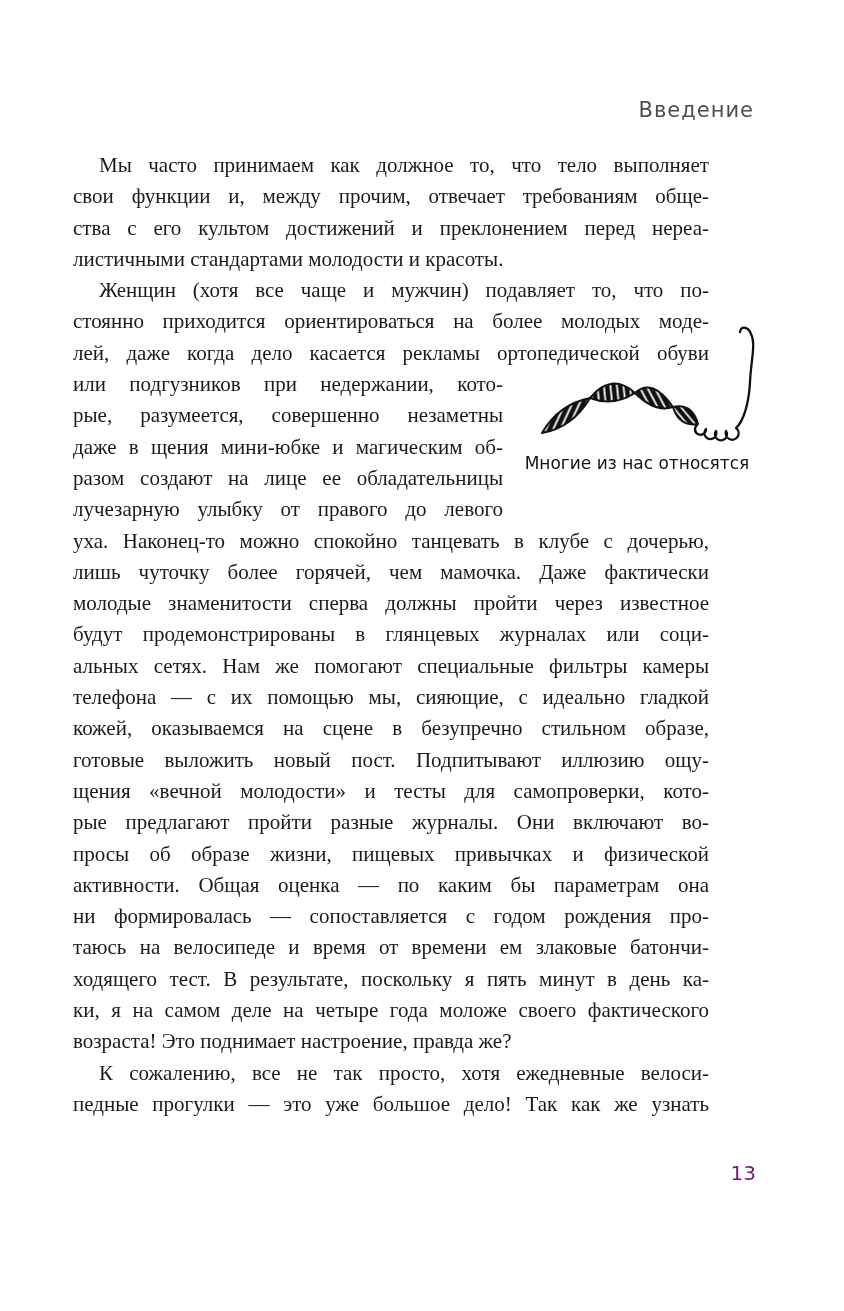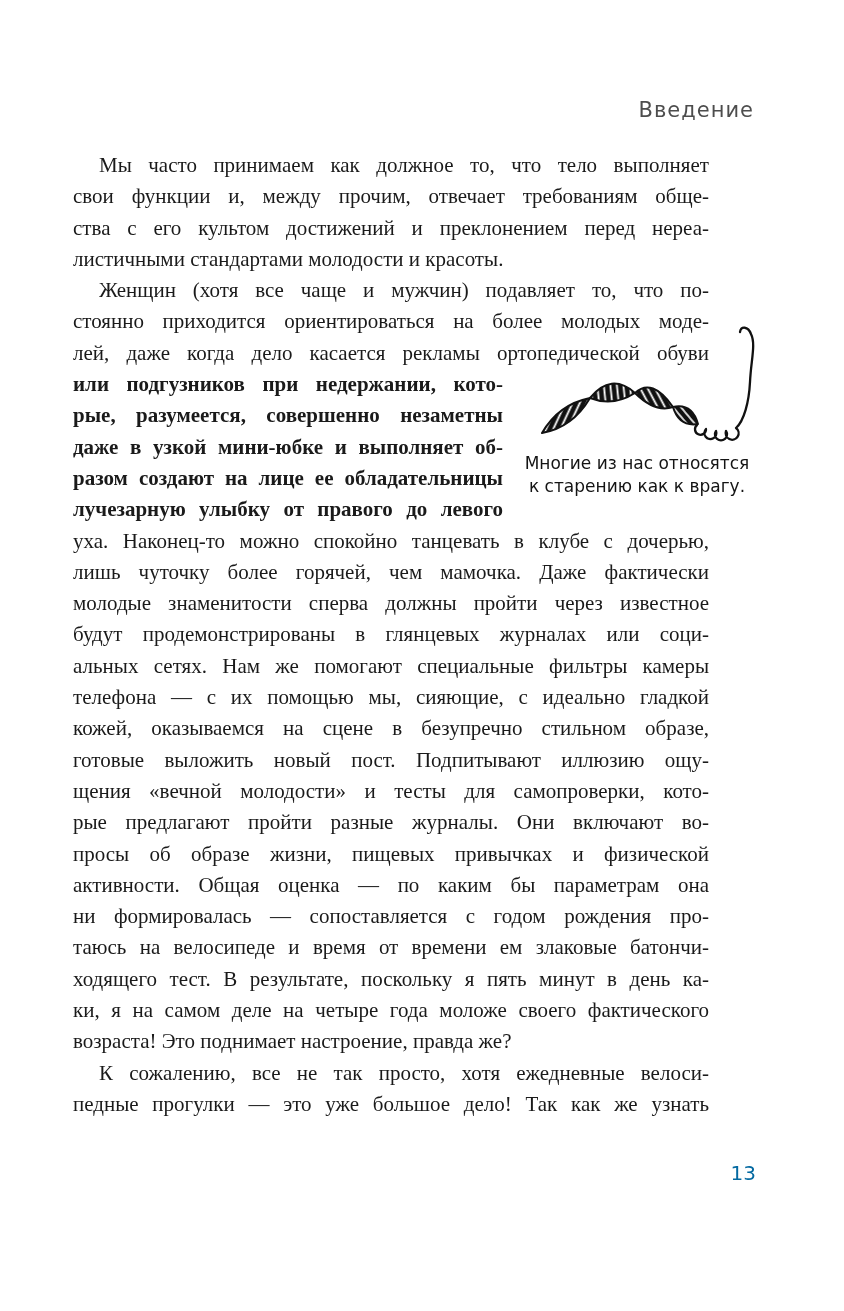--- a/index.html
+++ b/index.html
@@ -36,21 +36,21 @@
   }
   .ln {
     height: 31.3px;
     text-align: justify;
     text-align-last: justify;
     white-space: nowrap;
     overflow: visible;
   }
   .ln.e { text-align-last: left; }   
   .ln.i { padding-left: 26px; }      
-  .ln.s { width: 430px; font-weight: bold; }            
+  .ln.s { width: 430px; }            
 
   
   .figure {
     position: absolute;
     left: 535px;
     top: 322px;
     width: 230px;
     height: 185px;
   }
   .figure svg { position: absolute; left: 0; top: 0; overflow: visible; }
@@ -65,41 +65,41 @@
     line-height: 23px;
     color: #141414;
   }
 
   .page-number {
     position: absolute;
     top: 1161px;
     right: 132px;
     font-family: "DejaVu Sans", sans-serif;
     font-size: 20px;
-    color: #0369a1;
+    color: #701a75;
   }
 </style>
 </head>
 <body>
 
 <div class="page">
 
   <div class="chapter-header">Введение</div>
 
   <div class="textcol">
     <div class="ln i">Мы часто принимаем как должное то, что тело выполняет</div>
     <div class="ln">свои функции и, между прочим, отвечает требованиям обще-</div>
     <div class="ln">ства с его культом достижений и преклонением перед нереа-</div>
     <div class="ln e">листичными стандартами молодости и красоты.</div>
     <div class="ln i">Женщин (хотя все чаще и мужчин) подавляет то, что по-</div>
     <div class="ln">стоянно приходится ориентироваться на более молодых моде-</div>
     <div class="ln">лей, даже когда дело касается рекламы ортопедической обуви</div>
     <div class="ln s">или подгузников при недержании, кото-</div>
     <div class="ln s">рые, разумеется, совершенно незаметны</div>
-    <div class="ln s">даже в узкой мини-юбке и выполняет об-</div>
+    <div class="ln s">даже в щения мини-юбке и магическим об-</div>
     <div class="ln s">разом создают на лице ее обладательницы</div>
     <div class="ln s">лучезарную улыбку от правого до левого</div>
     <div class="ln">уха. Наконец-то можно спокойно танцевать в клубе с дочерью,</div>
     <div class="ln">лишь чуточку более горячей, чем мамочка. Даже фактически</div>
     <div class="ln">молодые знаменитости сперва должны пройти через известное</div>
     <div class="ln">будут продемонстрированы в глянцевых журналах или соци-</div>
     <div class="ln">альных сетях. Нам же помогают специальные фильтры камеры</div>
     <div class="ln">телефона — с их помощью мы, сияющие, с идеально гладкой</div>
     <div class="ln">кожей, оказываемся на сцене в безупречно стильном образе,</div>
     <div class="ln">готовые выложить новый пост. Подпитывают иллюзию ощу-</div>
@@ -140,19 +140,18 @@
         <path d="M7,111 C18,92 35,80 55,76 C42,98 24,108 7,111 Z" fill="url(#h1)"></path>
         <path d="M55,76 Q76,50 100,71 Q78,85 55,76 Z" fill="url(#h2)"></path>
         <path d="M100,71 Q117,55 138,85 Q120,91 100,71 Z" fill="url(#h3)"></path>
         <path d="M138,85 Q157,81 163,102 Q144,105 138,85 Z" fill="url(#h4)"></path>
         <path d="M162,103 a5.5,5.5 0 1 0 9,4 a6,6 0 1 0 10,2 a6,6 0 1 0 10,0 a6.5,6.5 0 1 0 10,-3
                  C209,99 214,80 215,60 C216,38 221,22 216,12 C213,4 206,4 205,10" fill="none" stroke-width="2.3"></path>
       </g>
     </svg>
     <div class="caption">
       <div>Многие из нас относятся</div>
-      <div>к старению как к врагу.</div>
     </div>
   </div>
 
   <div class="page-number">13</div>
 
 </div>
 
 </body></html>

